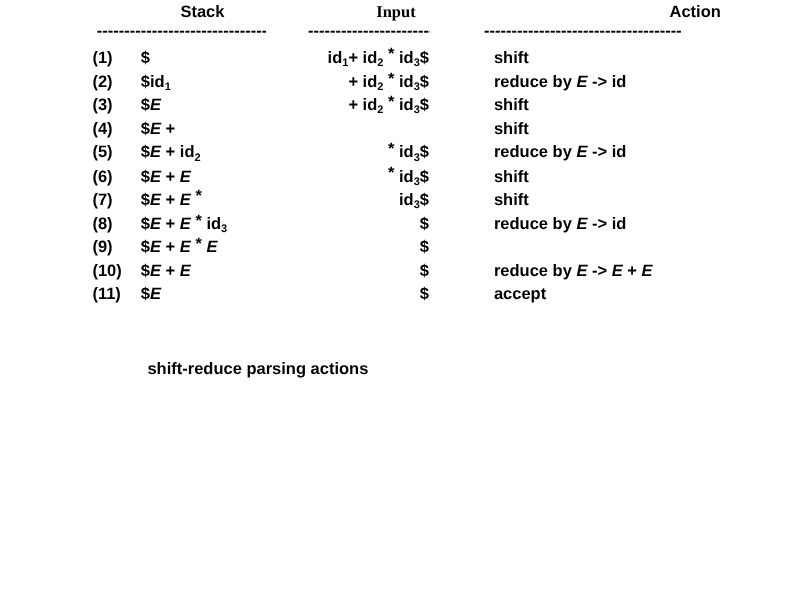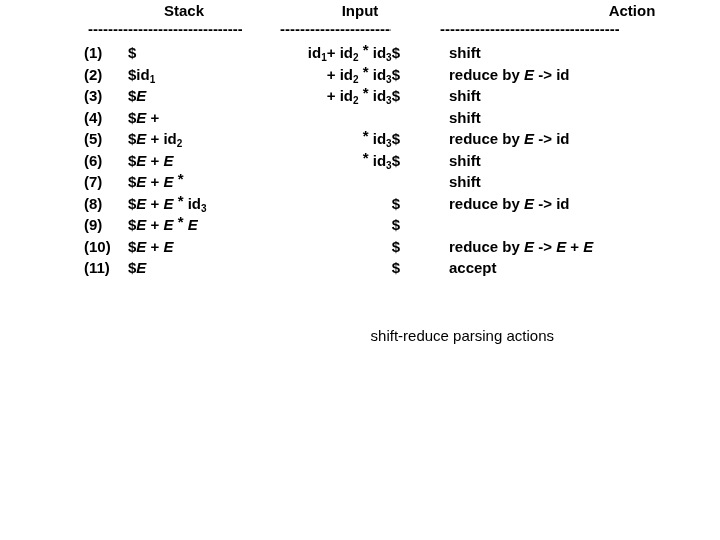--- a/index.html
+++ b/index.html
@@ -30,21 +30,21 @@
   
   .col-head {
     position: absolute;
     font-size: 15px;
     font-weight: bold;
     line-height: 18px;
     white-space: nowrap;
     text-align: center;
   }
   #head-stack  { left: 124px; top: 2px;  width: 120px; }
-  #head-input  { left: 300px; top: 2px;  width: 120px; }
+  #head-input  { left: 300px; top: 2px;  width: 120px; font-family: Liberation Serif, serif; }
   #head-action { left: 572px; top: 2px;  width: 120px; }
 
   
   .rule {
     position: absolute;
     font-size: 15px;
     font-weight: bold;
     line-height: 16px;
     white-space: nowrap;
     overflow: hidden;
@@ -76,21 +76,21 @@
     text-align: left;
   }
   .c-num.wide { left: 84px; }
   .c-stack {
     position: absolute;
     left: 128px;
     text-align: left;
   }
   .c-input {
     position: absolute;
-    left: 260px;
+    left: 250px;
     width: 140px;
     text-align: right;
   }
   .c-action {
     position: absolute;
     left: 449px;
     text-align: right;
   }
 
   
@@ -111,23 +111,23 @@
     position: relative;
     top: -3px;
   }
 
   
   #caption {
     position: absolute;
     left: 134px;
     top: 327px;
     width: 420px;
-    text-align: right;
-    font-size: 15px;
-    font-weight: normal;
+    text-align: left;
+    font-size: 15px;
+    font-weight: bold;
     line-height: 18px;
     white-space: nowrap;
   }
 </style>
 </head>
 <body>
 
 <div id="slide">
 
   <div class="col-head" id="head-stack">Stack</div>
@@ -170,20 +170,21 @@
       </div>
       <div class="trow">
         <div class="c-num">(6)</div>
         <div class="c-stack"><span>$</span><span class="nt">E</span><span> + </span><span class="nt">E</span></div>
         <div class="c-input"><span class="star">*</span><span> </span><span>id</span><sub>3</sub><span>$</span></div>
         <div class="c-action"><span>shift</span></div>
       </div>
       <div class="trow">
         <div class="c-num">(7)</div>
         <div class="c-stack"><span>$</span><span class="nt">E</span><span> + </span><span class="nt">E</span><span> </span><span class="star">*</span></div>
+        <div class="c-input"><span>id</span><sub>3</sub><span>$</span></div>
         <div class="c-action"><span>shift</span></div>
       </div>
       <div class="trow">
         <div class="c-num">(8)</div>
         <div class="c-stack"><span>$</span><span class="nt">E</span><span> + </span><span class="nt">E</span><span> </span><span class="star">*</span><span> id</span><sub>3</sub></div>
         <div class="c-input"><span>$</span></div>
         <div class="c-action"><span>reduce by </span><span class="nt">E</span><span> -&gt; id</span></div>
       </div>
       <div class="trow">
         <div class="c-num">(9)</div>

